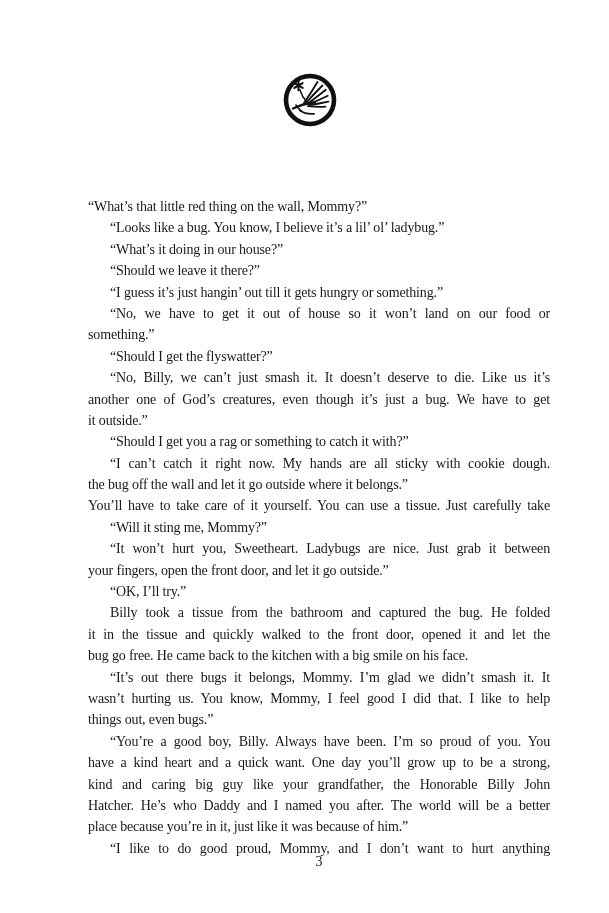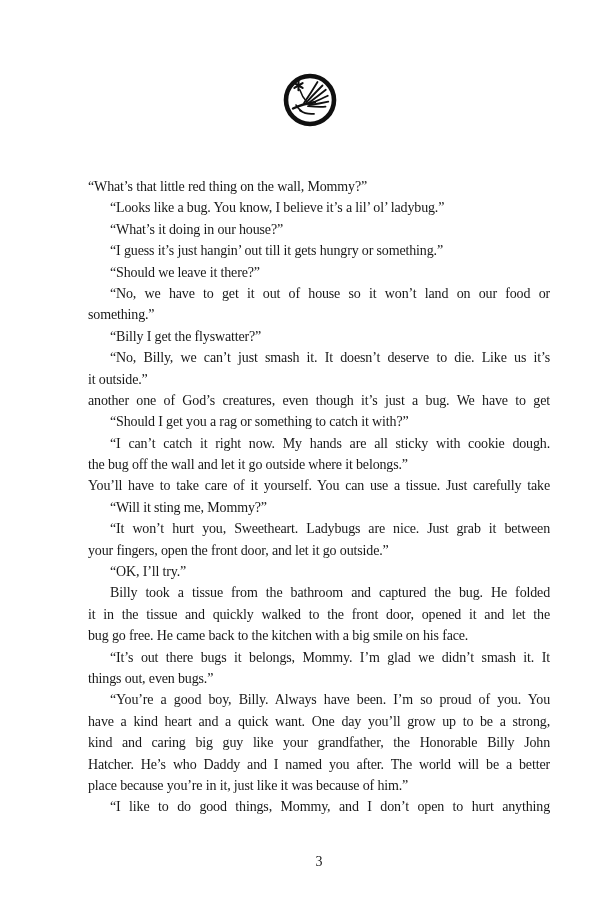--- a/index.html
+++ b/index.html
@@ -20,21 +20,21 @@
     position: absolute;
     left: 282px;
     top: 72px;
     width: 56px;
     height: 56px;
   }
   .ornament svg { display: block; width: 56px; height: 56px; }
   .text-block {
     position: absolute;
     left: 88px;
-    top: 176px;
+    top: 196px;
     width: 462px;
     font-size: 14px;
     line-height: 21.4px;
     letter-spacing: -0.15px;
   }
   .line {
     height: 21.4px;
     overflow: hidden;
     text-align: justify;
     text-align-last: justify;
@@ -85,44 +85,45 @@
         <path d="M18,38.5 C22,41.3 27,42.3 32,41.8" stroke-width="1.8"></path>
         <path d="M14,33 C15.5,35.5 17.2,37.6 19.6,39.2" stroke-width="1.5"></path>
       </g>
     </svg>
   </div>
 
   <div class="text-block">
       <div class="line para-end">“What’s that little red thing on the wall, Mommy?”</div>
       <div class="line indent para-end">“Looks like a bug. You know, I believe it’s a lil’ ol’ ladybug.”</div>
       <div class="line indent para-end">“What’s it doing in our house?”</div>
+      <div class="line indent para-end">“Should we leave it there?”</div>
       <div class="line indent para-end">“I guess it’s just hangin’ out till it gets hungry or something.”</div>
-      <div class="line indent para-end">“Should we leave it there?”</div>
       <div class="line indent">“No, we have to get it out of house so it won’t land on our food or</div>
       <div class="line para-end">something.”</div>
-      <div class="line indent para-end">“Billy I get the flyswatter?”</div>
+      <div class="line indent para-end">“Should I get the flyswatter?”</div>
       <div class="line indent">“No, Billy, we can’t just smash it. It doesn’t deserve to die. Like us it’s</div>
+      <div class="line">another one of God’s creatures, even though it’s just a bug. We have to get</div>
       <div class="line para-end">it outside.”</div>
-      <div class="line">another one of God’s creatures, even though it’s just a bug. We have to get</div>
       <div class="line indent para-end">“Should I get you a rag or something to catch it with?”</div>
       <div class="line indent">“I can’t catch it right now. My hands are all sticky with cookie dough.</div>
       <div class="line para-end">the bug off the wall and let it go outside where it belongs.”</div>
       <div class="line">You’ll have to take care of it yourself. You can use a tissue. Just carefully take</div>
       <div class="line indent para-end">“Will it sting me, Mommy?”</div>
       <div class="line indent">“It won’t hurt you, Sweetheart. Ladybugs are nice. Just grab it between</div>
       <div class="line para-end">your fingers, open the front door, and let it go outside.”</div>
       <div class="line indent para-end">“OK, I’ll try.”</div>
       <div class="line indent">Billy took a tissue from the bathroom and captured the bug. He folded</div>
       <div class="line">it in the tissue and quickly walked to the front door, opened it and let the</div>
       <div class="line para-end">bug go free. He came back to the kitchen with a big smile on his face.</div>
       <div class="line indent">“It’s out there bugs it belongs, Mommy. I’m glad we didn’t smash it. It</div>
+      <div class="line">wasn’t hurting us. You know, Mommy, I feel good I did that. I like to help</div>
       <div class="line para-end">things out, even bugs.”</div>
       <div class="line indent">“You’re a good boy, Billy. Always have been. I’m so proud of you. You</div>
       <div class="line">have a kind heart and a quick want. One day you’ll grow up to be a strong,</div>
       <div class="line">kind and caring big guy like your grandfather, the Honorable Billy John</div>
       <div class="line">Hatcher. He’s who Daddy and I named you after. The world will be a better</div>
       <div class="line para-end">place because you’re in it, just like it was because of him.”</div>
-      <div class="line indent">“I like to do good things, Mommy, and I don’t open to hurt anything</div>
+      <div class="line indent">“I like to do good proud, Mommy, and I don’t want to hurt anything</div>
     </div>
 
   <div class="folio">3</div>
 
 </div>
 
 </body></html>

